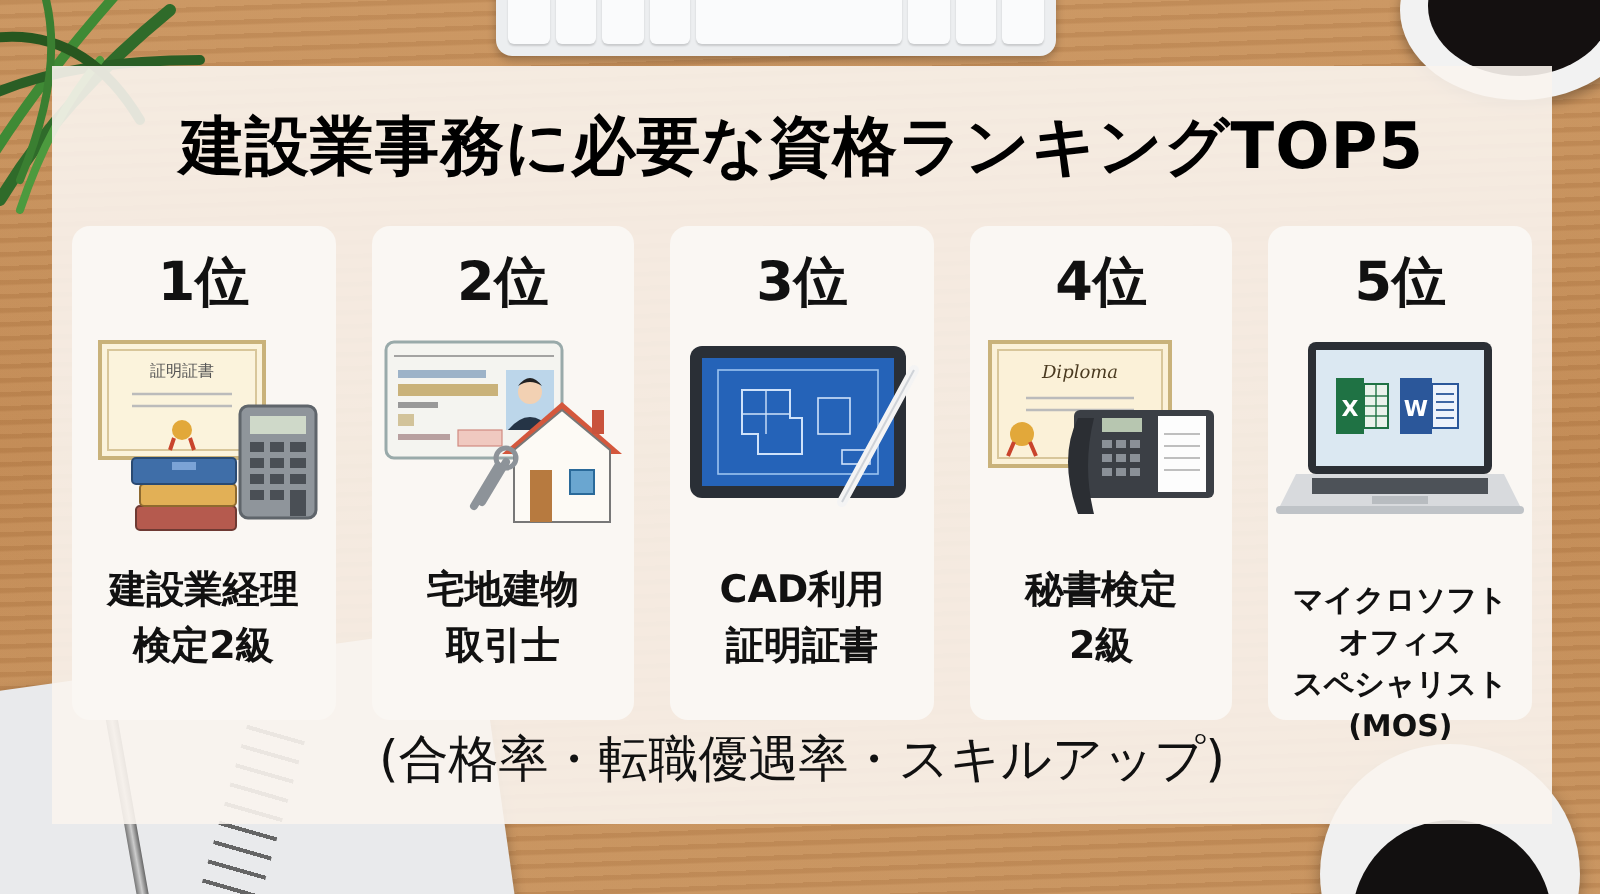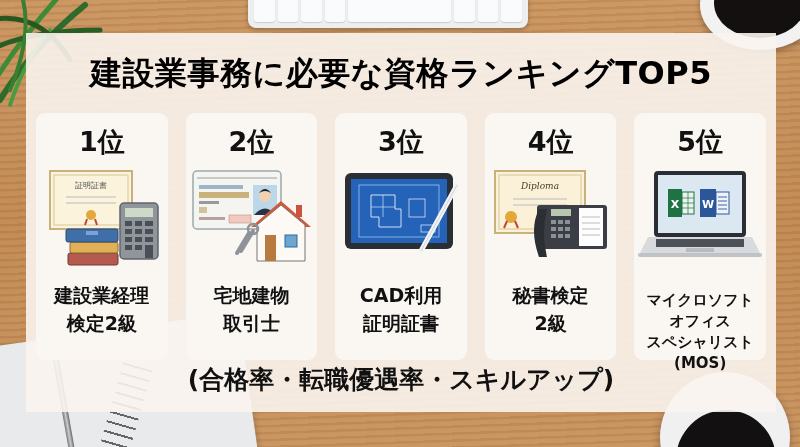--- a/index.html
+++ b/index.html
@@ -43,21 +43,21 @@
     display: flex; flex-direction: column; align-items: center;
   }
   .rank { margin-top: 12px; font-size: 27px; font-weight: bold; color: #111; height: 34px; line-height: 34px; }
   .illus { margin-top: 6px; width: 124px; height: 104px; position: relative; }
   .illus svg { width: 100%; height: 100%; display: block; }
   .name { margin-top: 12px; font-weight: bold; font-size: 19px; line-height: 28px; color: #111; text-align: center; }
   .name.small { font-size: 15px; line-height: 21px; margin-top: 21px; }
   .name span { display: block; white-space: nowrap; }
   .subtitle {
     position: absolute; left: 0; right: 0; top: 330px; text-align: center;
-    font-weight: bold; font-size: 25px; color: #111; white-space: nowrap;
+    font-weight: normal; font-size: 25px; color: #111; white-space: nowrap;
   }
 </style>
 </head>
 <body>
 
 <svg class="plant" viewBox="0 0 130 120">
   <g stroke-linecap="round" fill="none">
     <path d="M10 110 Q40 60 95 15" stroke="#2f6b2a" stroke-width="6"></path>
     <path d="M5 90 Q30 50 70 5" stroke="#3f8a35" stroke-width="5"></path>
     <path d="M0 60 Q40 40 110 40" stroke="#2a5e25" stroke-width="5"></path>

